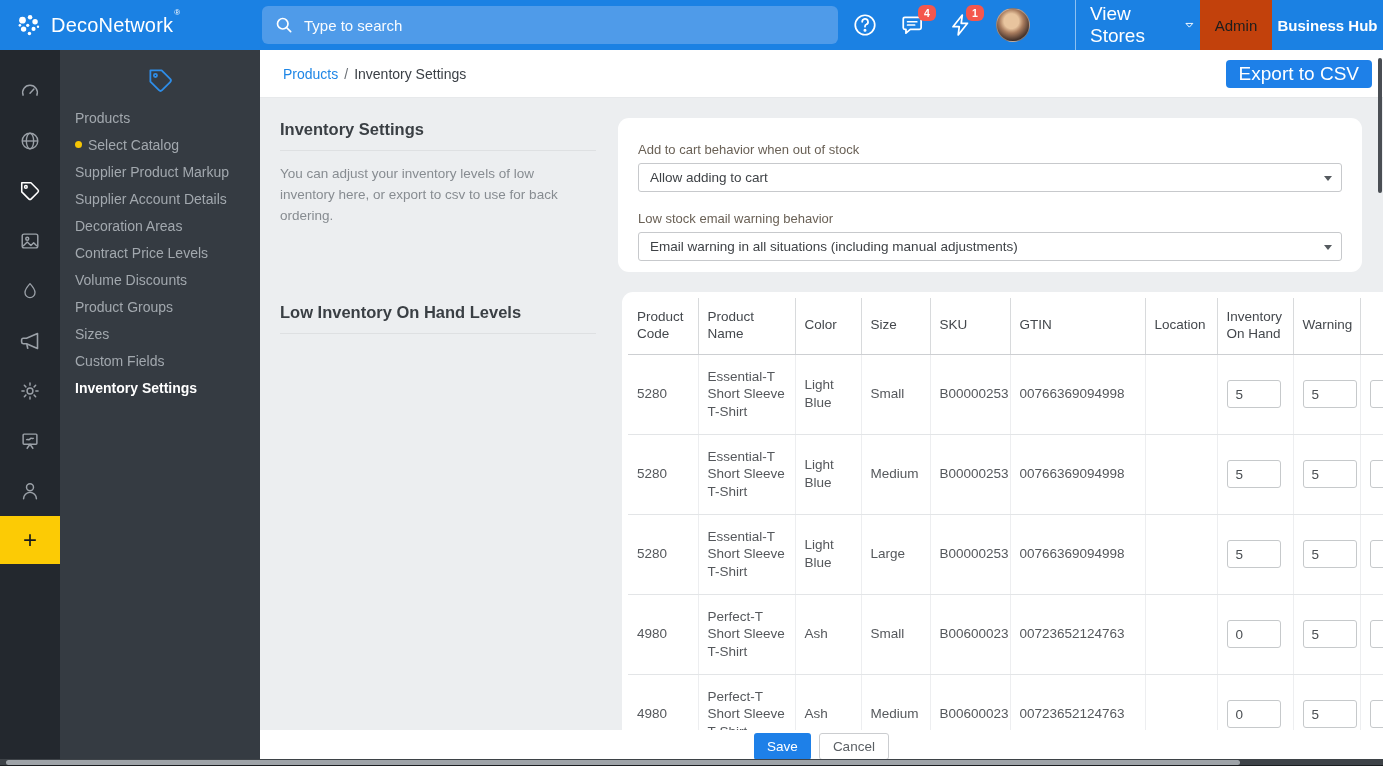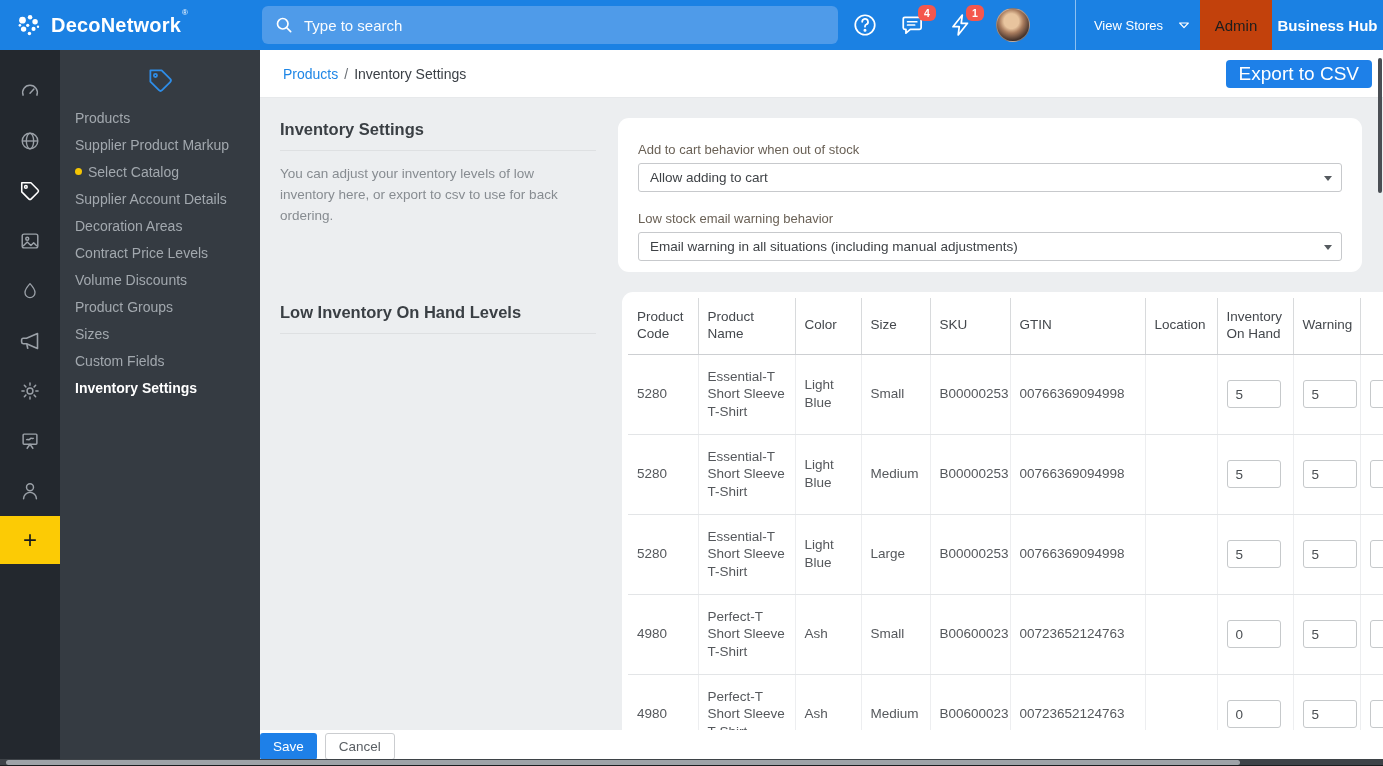--- a/index.html
+++ b/index.html
@@ -2,31 +2,31 @@
 <html><head>
 <meta charset="utf-8">
 <style>
   * { box-sizing: border-box; margin: 0; padding: 0; }
   html,body { width:1383px; height:766px; overflow:hidden; }
   body { font-family:"Liberation Sans", sans-serif; background:#ECEEF0; position:relative; }
 
   
   #topbar { position:absolute; left:0; top:0; width:1383px; height:50px; background:#1B81E3; display:flex; align-items:center; z-index:50; }
   .brand { display:flex; align-items:center; gap:9px; padding-left:16px; width:246px; color:#fff; }
-  .brand-name { font-size:20px; font-weight:700; letter-spacing:.2px; }
+  .brand-name { font-size:20px; font-weight:400; letter-spacing:.2px; }
   .brand-reg { font-size:8px; vertical-align:top; position:relative; top:-6px; margin-left:1px; }
   .searchbox { position:absolute; left:262px; top:6px; width:576px; height:38px; background:#4F9BE9; border-radius:6px; display:flex; align-items:center; padding:0 12px; }
   .searchbox input { background:transparent; border:none; outline:none; color:#fff; font-size:15px; margin-left:10px; width:480px; font-family:"Liberation Sans", sans-serif; }
   .searchbox input::placeholder { color:rgba(255,255,255,.96); opacity:1; }
   .top-icons { position:absolute; left:852px; top:0; height:50px; display:flex; align-items:center; gap:22px; }
   .tico { position:relative; width:26px; height:26px; color:#fff; cursor:pointer; }
   .badge { position:absolute; top:-7px; right:-10px; min-width:18px; height:16px; background:#F4574D; color:#fff; border-radius:6px; font-size:10.5px; display:flex; align-items:center; justify-content:center; padding:0 4px; font-weight:700; }
   .avatar { width:34px; height:34px; border-radius:50%; background:radial-gradient(circle at 45% 38%, #e8c49e 0 28%, #a97c5e 45%, #3a2b26 75%); border:1px solid rgba(255,255,255,.35); }
   .top-divider { position:absolute; left:1075px; top:0; width:1px; height:50px; background:rgba(255,255,255,.5); }
-  .view-stores { position:absolute; left:1090px; top:0; height:50px; width:106px; display:flex; align-items:center; justify-content:center; gap:13px; color:#fff; font-size:13px; cursor:pointer; }
+  .view-stores { position:absolute; left:1090px; top:0; height:50px; width:106px; display:flex; align-items:center; justify-content:center; gap:13px; color:#fff; font-size:19px; cursor:pointer; }
   .admin-tab { position:absolute; left:1200px; top:0; width:72px; height:50px; background:#c2410c; color:#1d1d1d; font-size:15px; font-weight:500; display:flex; align-items:center; justify-content:center; cursor:pointer; }
   .bhub-tab { position:absolute; left:1272px; top:0; width:111px; height:50px; color:#fff; font-size:15px; font-weight:600; display:flex; align-items:center; justify-content:center; cursor:pointer; }
 
   
   #sidebar { position:absolute; left:0; top:50px; width:260px; height:716px; display:flex; }
   .iconcol { width:60px; height:100%; background:#23282E; padding-top:16px; }
   .icon-slot { width:60px; height:50px; display:flex; align-items:center; justify-content:center; color:#9BA1A8; cursor:pointer; }
   .icon-slot.active { color:#fff; }
   .plus-btn { width:60px; height:48px; background:#FCCB05; color:#15181c; font-size:24px; font-weight:500; display:flex; align-items:center; justify-content:center; cursor:pointer; }
   .menucol { width:200px; height:100%; background:#353B42; }
@@ -60,21 +60,21 @@
   .table-card { left:362px; top:194px; width:800px; padding:6px; }
   table { border-collapse:collapse; table-layout:fixed; width:788px; }
   .c0{width:70px}.c1{width:97px}.c2{width:66px}.c3{width:69px}.c4{width:80px}.c5{width:135px}.c6{width:72px}.c7{width:76px}.c8{width:67px}.c9{width:56px}
   th { height:56px; font-size:13.5px; font-weight:400; color:#44484D; text-align:left; padding:4px 6px 4px 9px; border-right:1px solid #D8DADC; border-bottom:1px solid #CDCFD2; vertical-align:middle; line-height:1.25; }
   th:last-child { border-right:none; }
   td { height:80px; font-size:13.5px; color:#55585C; padding:4px 6px 4px 9px; border-right:1px solid #EDEEF0; border-bottom:1px solid #E3E5E7; vertical-align:middle; line-height:1.3; }
   td:last-child { border-right:none; }
   tr:last-child td { border-bottom:none; }
   .cell-input { width:54px; height:28px; border:1px solid #C6C9CB; border-radius:3px; padding:0 8px; font-size:13.5px; color:#4A4E52; font-family:"Liberation Sans", sans-serif; background:#fff; }
 
-  .footerbar { position:absolute; left:0; top:680px; width:1123px; height:29px; background:#fff; display:flex; align-items:flex-start; justify-content:flex-start; gap:8px; padding-top:3px; }
+  .footerbar { position:absolute; left:0; top:680px; width:1123px; height:29px; background:#fff; display:flex; align-items:flex-start; justify-content:center; gap:8px; padding-top:3px; }
   .save-btn { height:27px; background:#1E80E8; color:#fff; border:none; border-radius:3px; font-size:13.5px; padding:0 13px; cursor:pointer; font-family:"Liberation Sans", sans-serif; }
   .cancel-btn { height:27px; background:#fff; color:#5A5F64; border:1px solid #CBCDD0; border-radius:3px; font-size:13.5px; padding:0 13px; cursor:pointer; font-family:"Liberation Sans", sans-serif; }
 
   
   #vscroll-thumb { position:absolute; right:1px; top:58px; width:4px; height:135px; background:#4A4E54; border-radius:2px; z-index:60; }
   #hscroll { position:absolute; left:0; bottom:0; width:1383px; height:7px; background:#3E4348; z-index:60; border-bottom:1px solid #1A1D20; }
   #hscroll .thumb { position:absolute; left:6px; top:1px; width:1234px; height:5px; background:#9EA3A8; border-radius:3px; }
 
   svg { display:block; }
 </style>
@@ -208,25 +208,25 @@
       <svg width="27" height="27" viewBox="0 0 24 24" fill="none" stroke="currentColor" stroke-width="1.6" stroke-linejoin="round">
         <path d="M20.6 13.4l-7.2 7.2a2 2 0 0 1-2.8 0L3 13V3h10l7.6 7.6a2 2 0 0 1 0 2.8z"></path>
           <circle cx="7.5" cy="7.5" r="1.4"></circle>
       </svg>
     </div>
     <nav id="side-menu">
         <div class="menu-item">
           <span>Products</span>
         </div>
         <div class="menu-item">
-          <span>Supplier Product Markup</span>
-        </div>
-        <div class="menu-item">
           <span class="menu-dot"></span>
           <span>Select Catalog</span>
+        </div>
+        <div class="menu-item">
+          <span>Supplier Product Markup</span>
         </div>
         <div class="menu-item">
           <span>Supplier Account Details</span>
         </div>
         <div class="menu-item">
           <span>Decoration Areas</span>
         </div>
         <div class="menu-item">
           <span>Contract Price Levels</span>
         </div>

